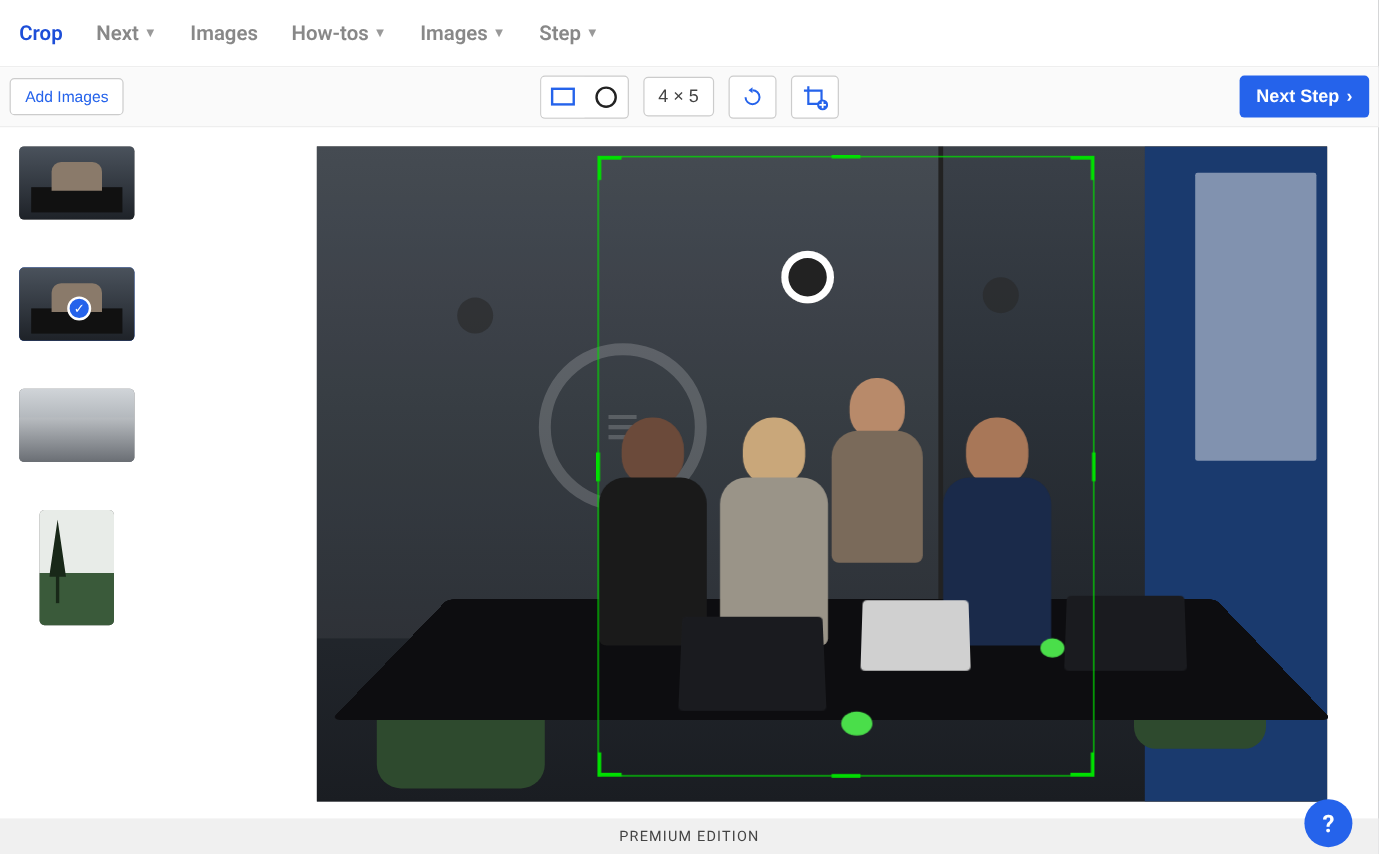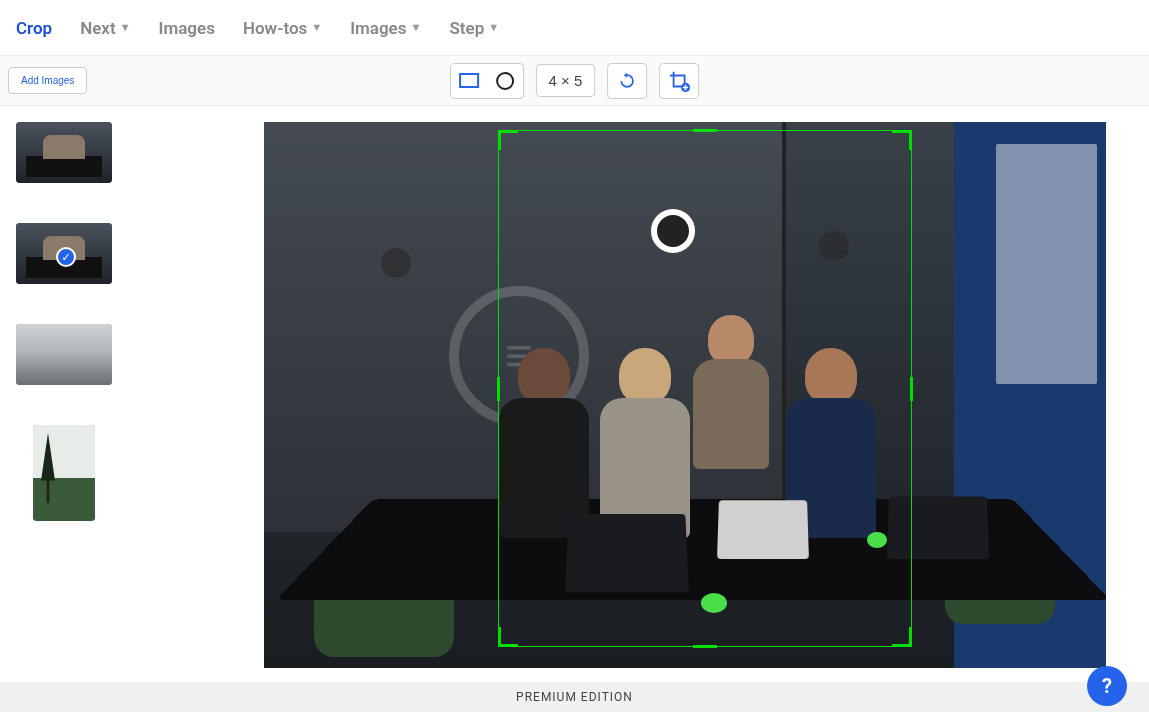--- a/index.html
+++ b/index.html
@@ -11,21 +11,21 @@
 .brand svg { width: 22px; height: 24px; }
 .brand-name { font-size: 20px; font-weight: 500; color: #555; }
 .nav { display: flex; gap: 28px; align-items: center; }
 .nav-item { font-size: 17px; font-weight: 600; color: #888; cursor: pointer; display: flex; align-items: center; gap: 4px; }
 .nav-item.active { color: #1d4ed8; }
 .chev { font-size: 11px; color: #999; }
 
 
 .toolbar { height: 50px; background: #fafafa; border-bottom: 1px solid #eee; display: flex; align-items: center; padding: 0 8px; position: relative; }
 .tb-left { display: flex; gap: 10px; }
-.btn-out { background: #fff; border: 1px solid #ccc; border-radius: 4px; padding: 7px 12px; font-size: 10px; color: #2563eb; font-weight: 500; cursor: pointer; }
+.btn-out { background: #fff; border: 1px solid #ccc; border-radius: 4px; padding: 7px 12px; font-size: 13px; color: #2563eb; font-weight: 500; cursor: pointer; }
 .tb-center { position: absolute; left: 50%; transform: translateX(-50%); display: flex; gap: 12px; align-items: center; }
 .shape-toggle { display: flex; border: 1px solid #ccc; border-radius: 4px; overflow: hidden; background: #fff; }
 .shape-btn { width: 36px; height: 34px; display: flex; align-items: center; justify-content: center; cursor: pointer; }
 .shape-btn.active { background: #fff; }
 .rect-icon { width: 20px; height: 15px; border: 2px solid #2563eb; }
 .circ-icon { width: 18px; height: 18px; border: 2px solid #222; border-radius: 50%; }
 .ratio-btn { background: #fff; border: 1px solid #ccc; border-radius: 4px; padding: 7px 12px; font-size: 15px; color: #444; cursor: pointer; }
 .icon-btn { width: 40px; height: 36px; background: #fff; border: 1px solid #ccc; border-radius: 4px; display: flex; align-items: center; justify-content: center; cursor: pointer; }
 .tb-right { margin-left: auto; }
 .btn-primary { background: #2563eb; color: #fff; border: none; border-radius: 4px; padding: 9px 14px; font-size: 15px; font-weight: 600; cursor: pointer; display: flex; align-items: center; gap: 6px; }
@@ -133,20 +133,26 @@
         </svg>
     </div>
     <div class="icon-btn">
       <svg width="22" height="22" viewBox="0 0 24 24">
           <path d="M6 2 V18 H22 M2 6 H18 V22" stroke="#2563eb" stroke-width="2" fill="none"></path>
           <circle cx="19" cy="19" r="5" fill="#2563eb"></circle>
           <path d="M19 16 V22 M16 19 H22" stroke="#fff" stroke-width="1.6"></path>
         </svg>
     </div>
   </div>
+  <div class="tb-right">
+    <button class="btn-primary">
+      <span>Next Step</span>
+      <span>›</span>
+    </button>
+  </div>
 </div>
 
 <div class="main">
   <div class="sidebar">
     <div class="thumb h">
       <div class="t-scene t1">
         <div style="position:absolute;left:10%;bottom:10%;width:80%;height:35%;background:#111;"></div>
         <div style="position:absolute;left:28%;top:22%;width:44%;height:38%;background:#8a7a6a;border-radius:8px 8px 0 0;"></div>
       </div>
     </div>

